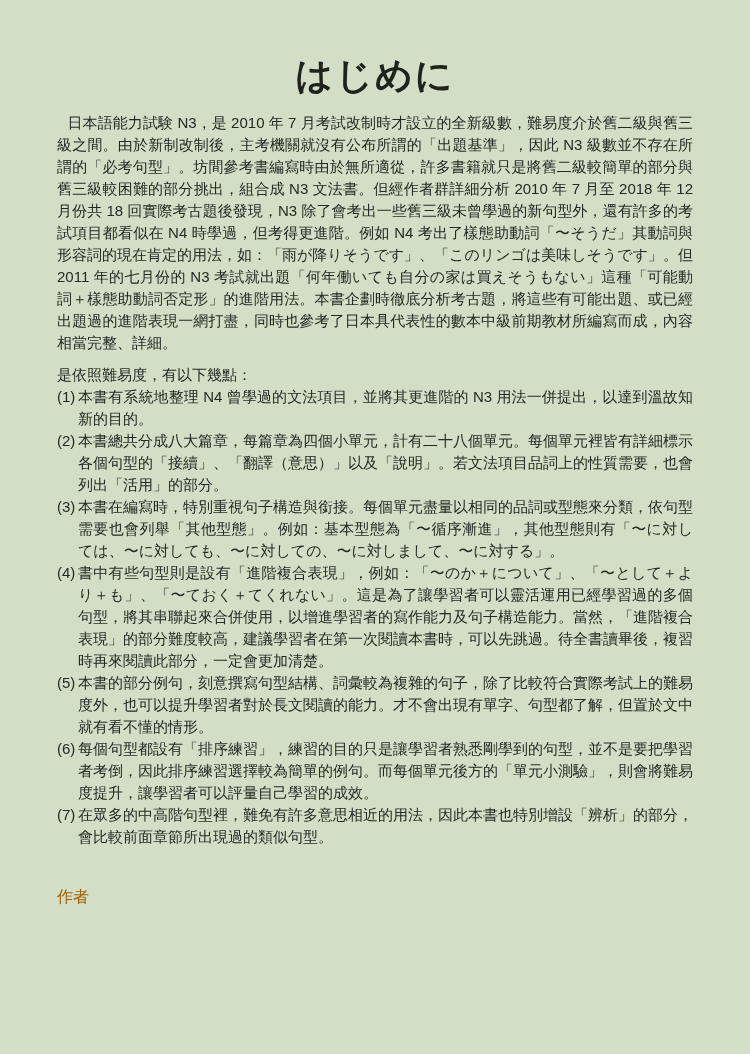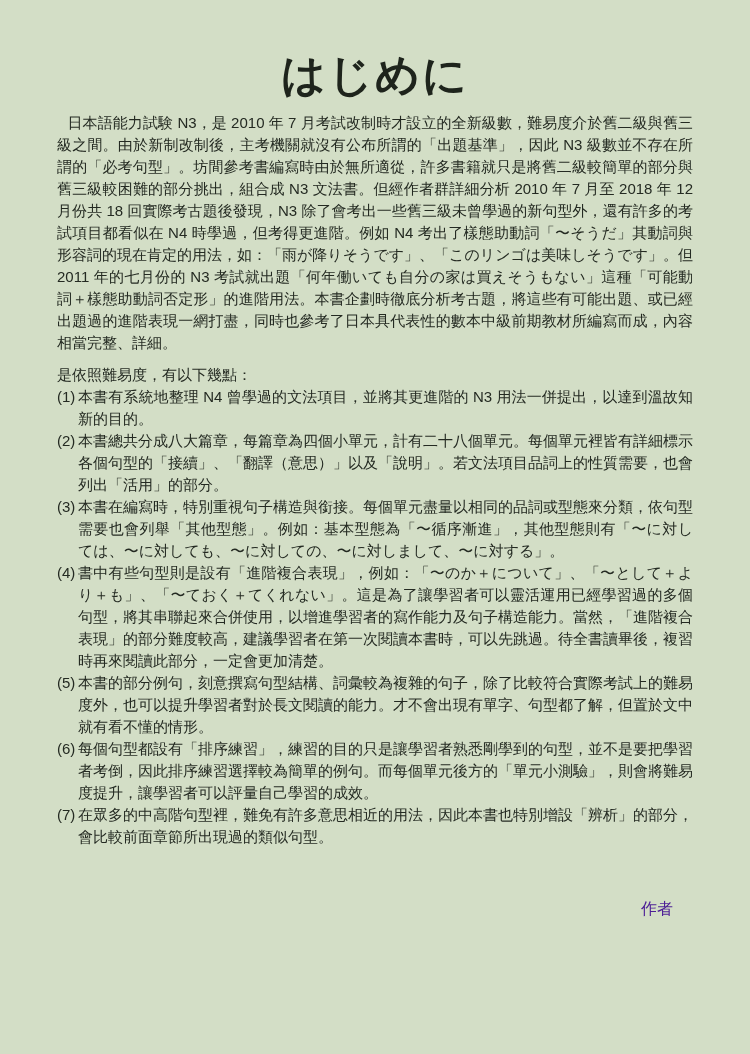--- a/index.html
+++ b/index.html
@@ -17,21 +17,21 @@
     color: #242a22;
     box-sizing: border-box;
     overflow: hidden;
   }
   .page-title {
     margin: 0;
     padding-top: 56px;
     text-align: center;
     font-family: "Liberation Serif", "DejaVu Serif", serif;
     font-weight: bold;
-    font-size: 44px;
+    font-size: 37px;
     line-height: 40px;
     color: #1e241c;
     letter-spacing: 2px;
   }
   .content {
     padding: 0 57px;
     font-size: 15px;
     line-height: 22px;
     text-align: justify;
     text-justify: inter-ideograph;
@@ -58,25 +58,24 @@
   }
   .feature-text {
     flex: 1 1 auto;
     text-align: justify;
   }
   .closing-paragraph {
     margin: 8px 0 0 0;
     text-indent: 0.7em;
   }
   .signature {
-    margin-top: 50px;
+    margin-top: 38px;
     padding-right: 20px;
-    text-align: right;
     font-size: 16px;
-    color: #4c1d95;
+    color: #a16207;
   }
 </style>
 </head>
 <body>
 
 <div class="page">
 
   <h1 class="page-title">はじめに</h1>
 
   <div class="content">

